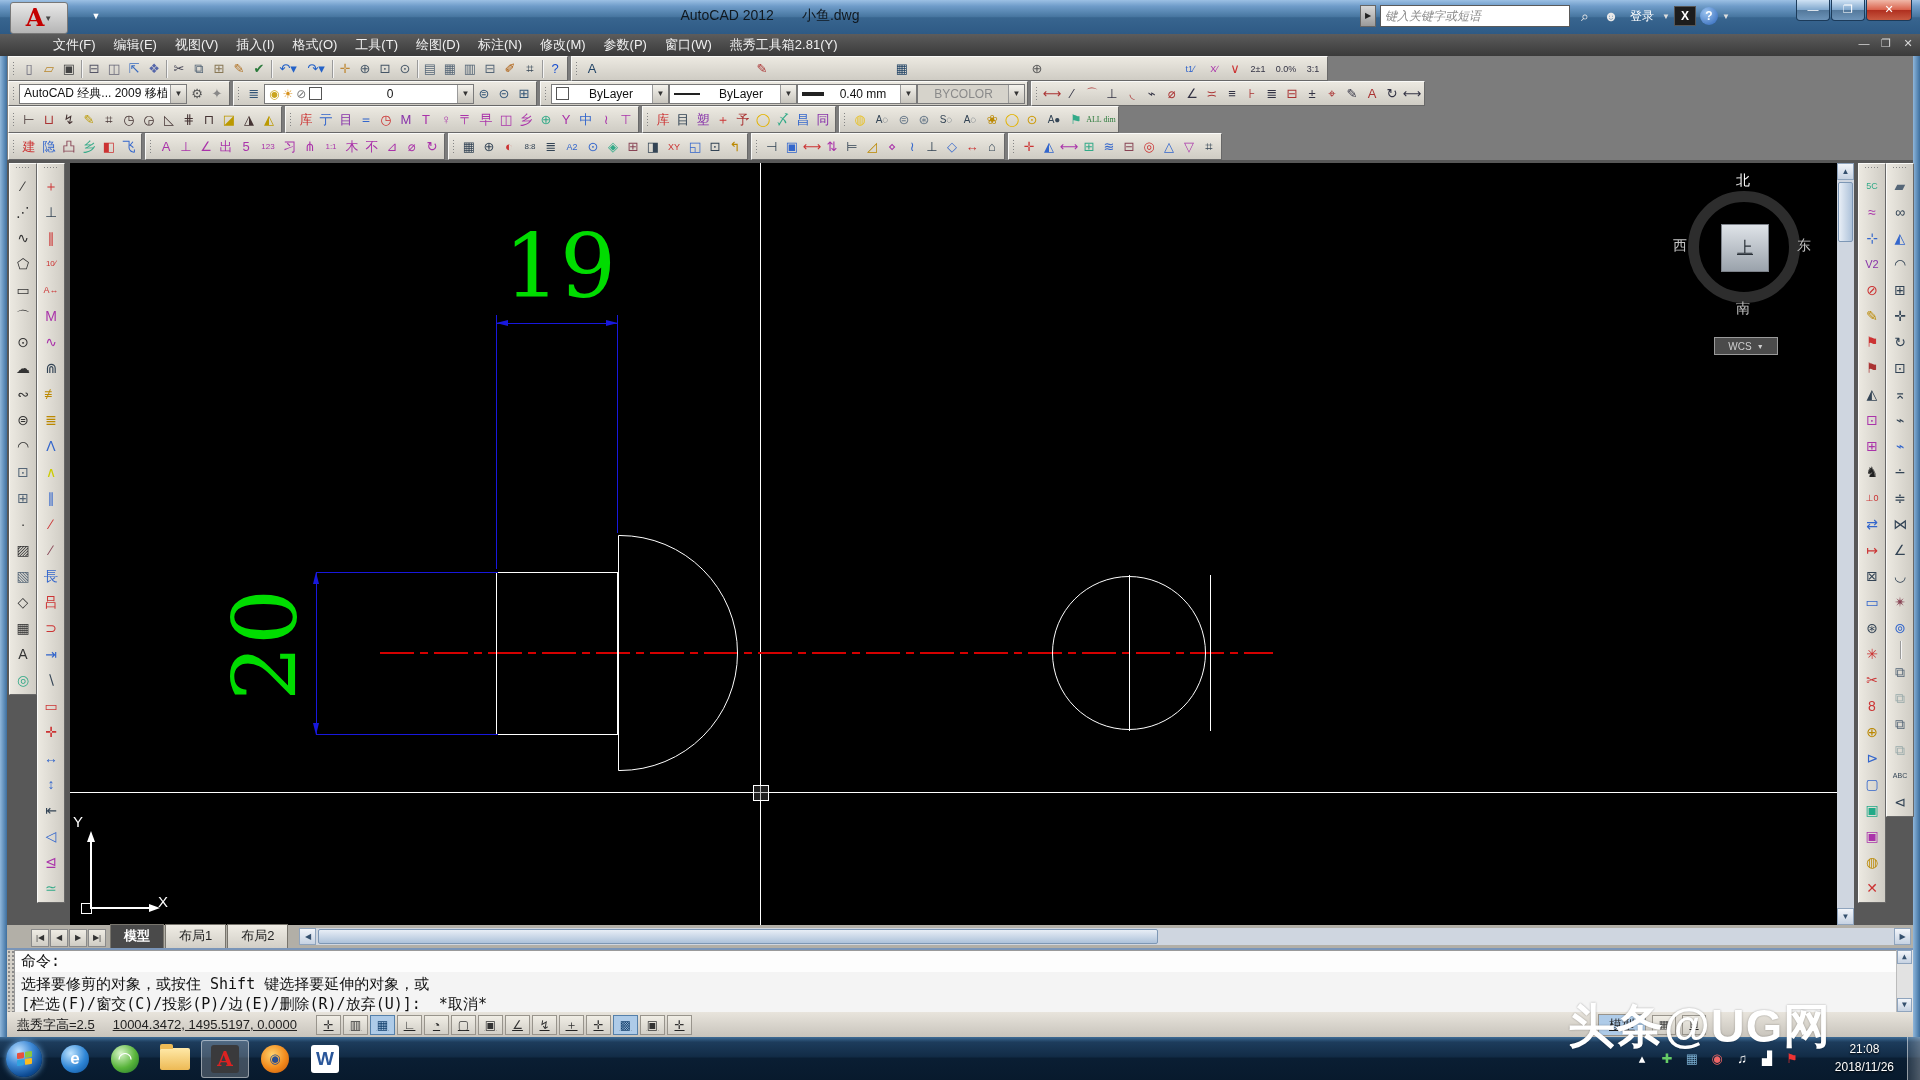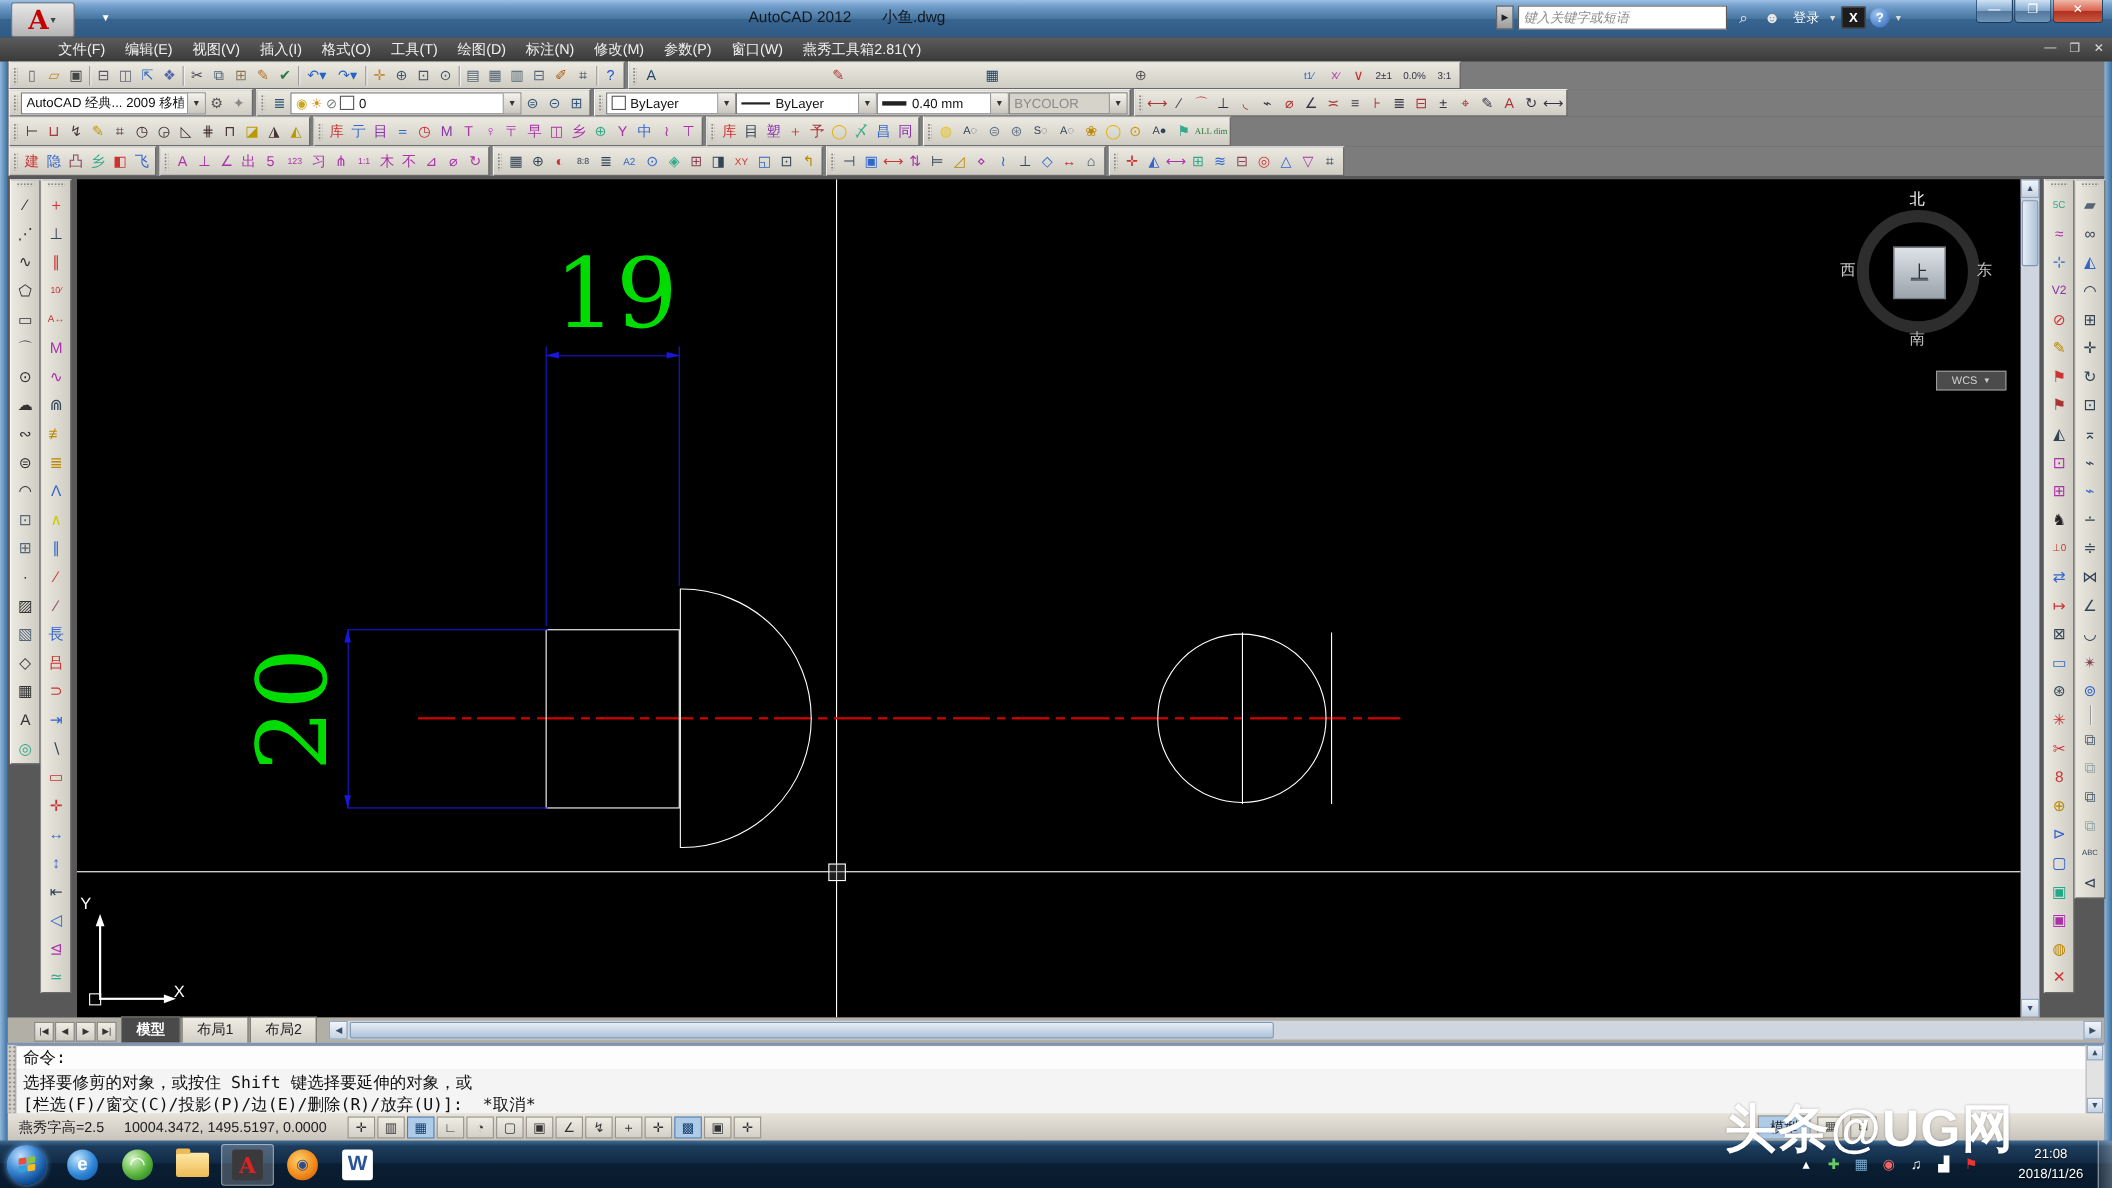--- a/index.html
+++ b/index.html
@@ -42,21 +42,21 @@
   .trow{left:7px;width:1906px;height:25px;background:#7c7c7c;display:flex;align-items:stretch;gap:3px;padding-left:1px;box-sizing:border-box;}
   #rowA{top:56px;} #rowB{top:81px;} #rowC{top:106px;height:27px;} #rowD{top:133px;height:27px;}
   .tstrip{display:flex;align-items:center;background:linear-gradient(#ece9e1,#cfccc4);
     border:1px solid;border-color:#fafaf8 #686868 #686868 #fafaf8;padding:0 2px;}
   .grip{width:4px;height:16px;margin:0 3px 0 1px;
     background-image:radial-gradient(#858585 40%,rgba(0,0,0,0) 42%);background-size:3px 3px;}
   .ticon{min-width:20px;height:20px;line-height:20px;text-align:center;font-size:13px;color:#444;white-space:pre;}
   .sep{width:1px;height:18px;background:#9a9a9a;margin:0 2px;box-shadow:1px 0 0 #f5f5f5;align-self:center;}
   .combo{display:flex;align-items:center;height:20px;align-self:center;background:#fff;
     border:1px solid #7a7a7a;font-size:12px;color:#111;padding-left:4px;box-sizing:border-box;}
-  .combo .cval{flex:1;white-space:nowrap;overflow:hidden;}
+  .combo .cval{flex:1;white-space:nowrap;overflow:hidden;text-align:center;}
   .combo .carrow{width:15px;height:18px;margin-left:3px;background:linear-gradient(#f4f2ec,#c9c6be);
     border-left:1px solid #9a9a9a;text-align:center;line-height:18px;font-size:8px;color:#333;}
   .combo.dis{background:#d6d3cb;color:#8a8a8a;}
   .swatch{width:11px;height:11px;border:1px solid #555;background:#fff;margin-right:4px;}
   .ltline{width:26px;height:2px;background:#222;margin-right:5px;}
   .lwline{width:22px;height:4px;background:#222;margin-right:5px;}
   
   .vstrip{position:absolute;width:26px;display:flex;flex-direction:column;align-items:center;
     background:linear-gradient(90deg,#ece9e1,#cfccc4);border:1px solid;border-color:#fafaf8 #686868 #686868 #fafaf8;padding:1px 0;}
   .vgrip{width:16px;height:4px;margin:1px 0 3px;
@@ -78,21 +78,21 @@
   #compass{position:absolute;left:1599px;top:9px;width:150px;height:150px;font-size:14px;color:#c4c4c4;}
   #compass .ring{position:absolute;left:19px;top:19px;width:90px;height:90px;border-radius:50%;
     border:11px solid rgba(62,62,62,.72);box-shadow:0 0 8px rgba(0,0,0,.8), inset 0 0 6px rgba(0,0,0,.8);}
   #compass .ctr{position:absolute;left:52px;top:52px;width:46px;height:46px;display:flex;align-items:center;justify-content:center;
     background:linear-gradient(#dfe3e8,#9aa2ab);border:1px solid #7d828a;color:#2a3138;font-size:16px;text-decoration:underline;}
   .cN{position:absolute;left:67px;top:0;color:#fff;}
   .cS{position:absolute;left:67px;bottom:4px;}
   .cW{position:absolute;left:4px;top:65px;}
   .cE{position:absolute;right:8px;top:65px;}
   #wcsbox{position:absolute;left:1644px;top:174px;width:62px;height:16px;display:flex;align-items:center;justify-content:center;gap:5px;
-    background:rgba(88,88,88,.85);border:1px solid #9a9a9a;color:#cfcfcf;font-size:10px;margin-left:46px;}
+    background:rgba(88,88,88,.85);border:1px solid #9a9a9a;color:#cfcfcf;font-size:10px;}
   
   .ucs-lbl{position:absolute;color:#fff;font-size:15px;}
   
   #vscroll{left:1837px;top:163px;width:17px;height:762px;background:#cfd6e0;display:flex;flex-direction:column;}
   .sbtn{height:17px;width:17px;background:linear-gradient(#f2f5fa,#c6d2e2);border:1px solid #8fa4bd;
     box-sizing:border-box;font-size:8px;text-align:center;line-height:15px;color:#35506e;}
   #vthumb{margin:2px 1px;height:58px;background:linear-gradient(90deg,#e8eef6,#adc2da);border:1px solid #7d97b5;border-radius:2px;}
   
   #tabsrow{left:7px;top:925px;width:1906px;height:23px;background:#b2afa7;display:flex;align-items:flex-end;}
   .tabnav{width:18px;height:18px;background:linear-gradient(#efece4,#cfccc4);border:1px solid #8a8a8a;
@@ -107,21 +107,21 @@
   #cmd{left:7px;top:948px;width:1906px;height:64px;background:#efefef;border-top:2px solid #7a95b8;
     font-family:"DejaVu Sans Mono","Liberation Mono",monospace;font-size:15px;color:#111;display:flex;box-sizing:border-box;}
   #cmdgrip{width:7px;background:#d4d0c8;border-right:1px solid #9a9a9a;
     background-image:radial-gradient(#8a8a8a 35%,rgba(0,0,0,0) 40%);background-size:4px 4px;}
   #cmdmain{flex:1;display:flex;flex-direction:column;}
   #cmdhist{flex:1;padding:2px 6px;background:#f4f4f4;line-height:20px;white-space:pre;}
   #cmdin{height:21px;border-top:1px solid #9a9a9a;background:#fdfdfd;padding:1px 6px;line-height:19px;}
   #cmdsb{width:16px;background:#e2e2e2;display:flex;flex-direction:column;justify-content:space-between;border-left:1px solid #bbb;}
   
   #status{left:7px;top:1012px;width:1906px;height:25px;background:linear-gradient(#e8e4dc,#c8c4bc);
-    display:flex;align-items:center;font-size:13px;color:#222;box-sizing:border-box;padding-left:10px;}
+    display:flex;align-items:center;font-size:13px;color:#222;box-sizing:border-box;padding-left:10px;text-decoration:underline;}
   #status .txt{margin-right:18px;white-space:pre;}
   .stoggle{width:25px;height:20px;margin:0 1px;background:linear-gradient(#f0ede5,#d2cfc7);
     border:1px solid #98948c;box-sizing:border-box;text-align:center;line-height:18px;font-size:12px;color:#333;}
   .stoggle.on{background:#aecbe8;border-color:#5580aa;color:#13406e;}
   #modelbtn{margin-left:905px;padding:1px 10px;border:1px solid #98948c;background:#aecbe8;font-size:13px;}
   .stat-mini{width:22px;height:18px;margin-left:6px;background:linear-gradient(#f0ede5,#d2cfc7);
     border:1px solid #98948c;text-align:center;line-height:17px;font-size:11px;color:#444;}
   
   #taskbar{left:0;top:1037px;width:1920px;height:43px;
     background:linear-gradient(180deg,#3e6c96 0%,#1d3c5c 12%,#122c47 45%,#0a1e33 50%,#081a2d 100%);

